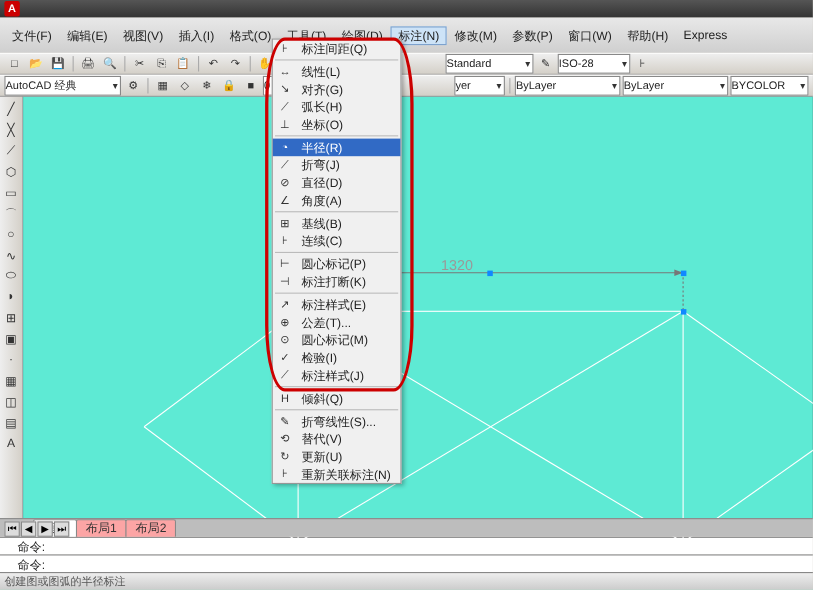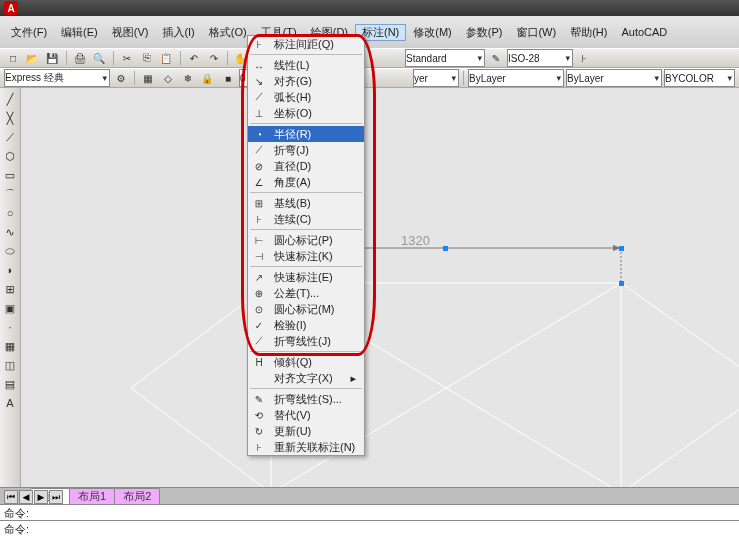--- a/index.html
+++ b/index.html
@@ -10,35 +10,35 @@
 .menubar span{padding:1px 7px;cursor:pointer}
 .menubar span.active{background:#cde3f7;border:1px solid #7da2ce;padding:0 6px}
 .toolbar{height:18px;background:linear-gradient(to bottom,#eee 0%,#d4d0c8 100%);border-top:1px solid #fff;border-bottom:1px solid #aaa;display:flex;align-items:center;padding:0 4px;gap:2px}
 .tbtn{width:16px;height:16px;border:1px solid transparent;display:flex;align-items:center;justify-content:center;font-size:10px;color:#333}
 .sep{width:1px;height:14px;background:#aaa;margin:0 2px}
 .combo{height:16px;background:#fff;border:1px solid #888;font-size:10px;padding:0 14px 0 0;position:relative;display:flex;align-items:center;color:#222}
 .combo::after{content:"▾";position:absolute;right:2px;font-size:9px;color:#333}
 .workarea{flex:1;display:flex;position:relative;background:#333}
 .vtoolbar{width:20px;background:linear-gradient(to right,#eee,#d4d0c8);border-right:1px solid #aaa;display:flex;flex-direction:column;align-items:center;padding-top:2px;gap:1px}
 .vbtn{width:16px;height:16px;border:1px solid transparent;display:flex;align-items:center;justify-content:center;font-size:11px;color:#333}
-.canvas-wrap{flex:1;position:relative;background:#e5e5e5}
+.canvas-wrap{flex:1;position:relative;background:#5eead4}
 .canvas-wrap svg{position:absolute;top:0;left:0}
 .dropdown{position:absolute;left:247px;top:35px;width:116px;background:#F0F0F0;border:1px solid #979797;box-shadow:2px 2px 4px rgba(0,0,0,.3);z-index:100}
 .dropdown-item{display:flex;align-items:center;height:16px;padding:0 8px 0 2px;color:#222;font-size:11px}
 .dropdown-item .di-icon{width:18px;height:14px;display:flex;align-items:center;justify-content:center;margin-right:6px;font-size:10px;color:#333}
 .dropdown-item.highlighted{background:#316AC5;color:#fff}
 .dropdown-item.highlighted .di-icon{color:#fff}
 .dropdown hr{border:none;border-top:1px solid #bbb;margin:2px 2px}
 .red-circle{position:absolute;left:241px;top:34px;width:129px;height:316px;border:3px solid #c00;border-radius:18px/60px;z-index:101;pointer-events:none}
 .tabs{height:16px;background:#bdbdbd;display:flex;align-items:flex-end;padding-left:30px;border-top:1px solid #888}
-.tabs .tab{background:#f0abfc;border:1px solid #888;border-bottom:none;padding:0 8px;font-size:11px;margin-right:-1px;border-radius:2px 2px 0 0;color:#333}
+.tabs .tab{background:#fca5a5;border:1px solid #888;border-bottom:none;padding:0 8px;font-size:11px;margin-right:-1px;border-radius:2px 2px 0 0;color:#333}
 .tabs .tab.active{background:#fff}
 .tabs .nav{position:absolute;left:4px;display:flex;gap:1px}
 .tabs .nav span{background:#ddd;border:1px solid #888;width:12px;height:12px;display:flex;align-items:center;justify-content:center;font-size:9px}
-.cmdline{background:#fff;border-top:1px solid #888;padding:1px 4px;font-size:11px;color:#222;height:13px}
+.cmdline{background:#fff;border-top:1px solid #888;padding:1px 16px;font-size:11px;color:#222;height:13px}
 .statusbar{height:15px;background:linear-gradient(to bottom,#eee,#ccc);border-top:1px solid #888;padding:0 4px;font-size:10px;color:#555;display:flex;align-items:center}
 .grip{position:absolute;width:5px;height:5px;background:#18f}
 </style>
 </head>
 <body>
 
 <div class="app">
   <div class="titlebar">
     <div class="logo">A</div>
   </div>
@@ -49,21 +49,21 @@
       <span>视图(V)</span>
       <span>插入(I)</span>
       <span>格式(O)</span>
       <span>工具(T)</span>
       <span>绘图(D)</span>
       <span class="active">标注(N)</span>
       <span>修改(M)</span>
       <span>参数(P)</span>
       <span>窗口(W)</span>
       <span>帮助(H)</span>
-      <span>AutoCAD</span>
+      <span>Express</span>
     </div>
 
   <div class="toolbar">
     <div class="tbtn">□</div>
     <div class="tbtn">📂</div>
     <div class="tbtn">💾</div>
     <div class="sep"></div>
     <div class="tbtn">🖨</div>
     <div class="tbtn">🔍</div>
     <div class="sep"></div>
@@ -83,21 +83,21 @@
     <div class="tbtn">▤</div>
     <div style="flex:1"></div>
     <div class="combo" style="width:64px">Standard</div>
     <div class="tbtn">✎</div>
     <div class="combo" style="width:50px">ISO-28</div>
     <div class="tbtn">⊦</div>
     <div style="width:140px"></div>
   </div>
 
   <div class="toolbar">
-    <div class="combo" style="width:90px">Express 经典</div>
+    <div class="combo" style="width:90px">AutoCAD 经典</div>
     <div class="tbtn">⚙</div>
     <div class="sep"></div>
     <div class="tbtn">▦</div>
     <div class="tbtn">◇</div>
     <div class="tbtn">❄</div>
     <div class="tbtn">🔒</div>
     <div class="tbtn">■</div>
     <div class="combo" style="width:30px">0</div>
     <div style="flex:1"></div>
     <div class="combo" style="width:30px;background:#fff">yer</div>
@@ -216,52 +216,47 @@
         <span class="di-icon">⊦</span>
         <span>连续(C)</span>
       </div>
       <hr>
       <div class="dropdown-item">
         <span class="di-icon">⊢</span>
         <span>圆心标记(P)</span>
       </div>
       <div class="dropdown-item">
         <span class="di-icon">⊣</span>
-        <span>快速标注(K)</span>
+        <span>标注打断(K)</span>
       </div>
       <hr>
       <div class="dropdown-item">
         <span class="di-icon">↗</span>
-        <span>快速标注(E)</span>
+        <span>标注样式(E)</span>
       </div>
       <div class="dropdown-item">
         <span class="di-icon">⊕</span>
         <span>公差(T)...</span>
       </div>
       <div class="dropdown-item">
         <span class="di-icon">⊙</span>
         <span>圆心标记(M)</span>
       </div>
       <div class="dropdown-item">
         <span class="di-icon">✓</span>
         <span>检验(I)</span>
       </div>
       <div class="dropdown-item">
         <span class="di-icon">⟋</span>
-        <span>折弯线性(J)</span>
+        <span>标注样式(J)</span>
       </div>
       <hr>
       <div class="dropdown-item">
         <span class="di-icon">H</span>
         <span>倾斜(Q)</span>
-      </div>
-      <div class="dropdown-item">
-        <span class="di-icon"></span>
-        <span>对齐文字(X)</span>
-        <span style="margin-left: auto;">▸</span>
       </div>
       <hr>
       <div class="dropdown-item">
         <span class="di-icon">✎</span>
         <span>折弯线性(S)...</span>
       </div>
       <div class="dropdown-item">
         <span class="di-icon">⟲</span>
         <span>替代(V)</span>
       </div>
@@ -283,13 +278,14 @@
       <span>▶</span>
       <span>⏭</span>
     </div>
     <div class="tab active">模型</div>
     <div class="tab">布局1</div>
     <div class="tab">布局2</div>
   </div>
 
   <div class="cmdline">命令:</div>
   <div class="cmdline">命令:</div>
+  <div class="statusbar">创建图或图弧的半径标注</div>
 </div>
 
 </body></html>

